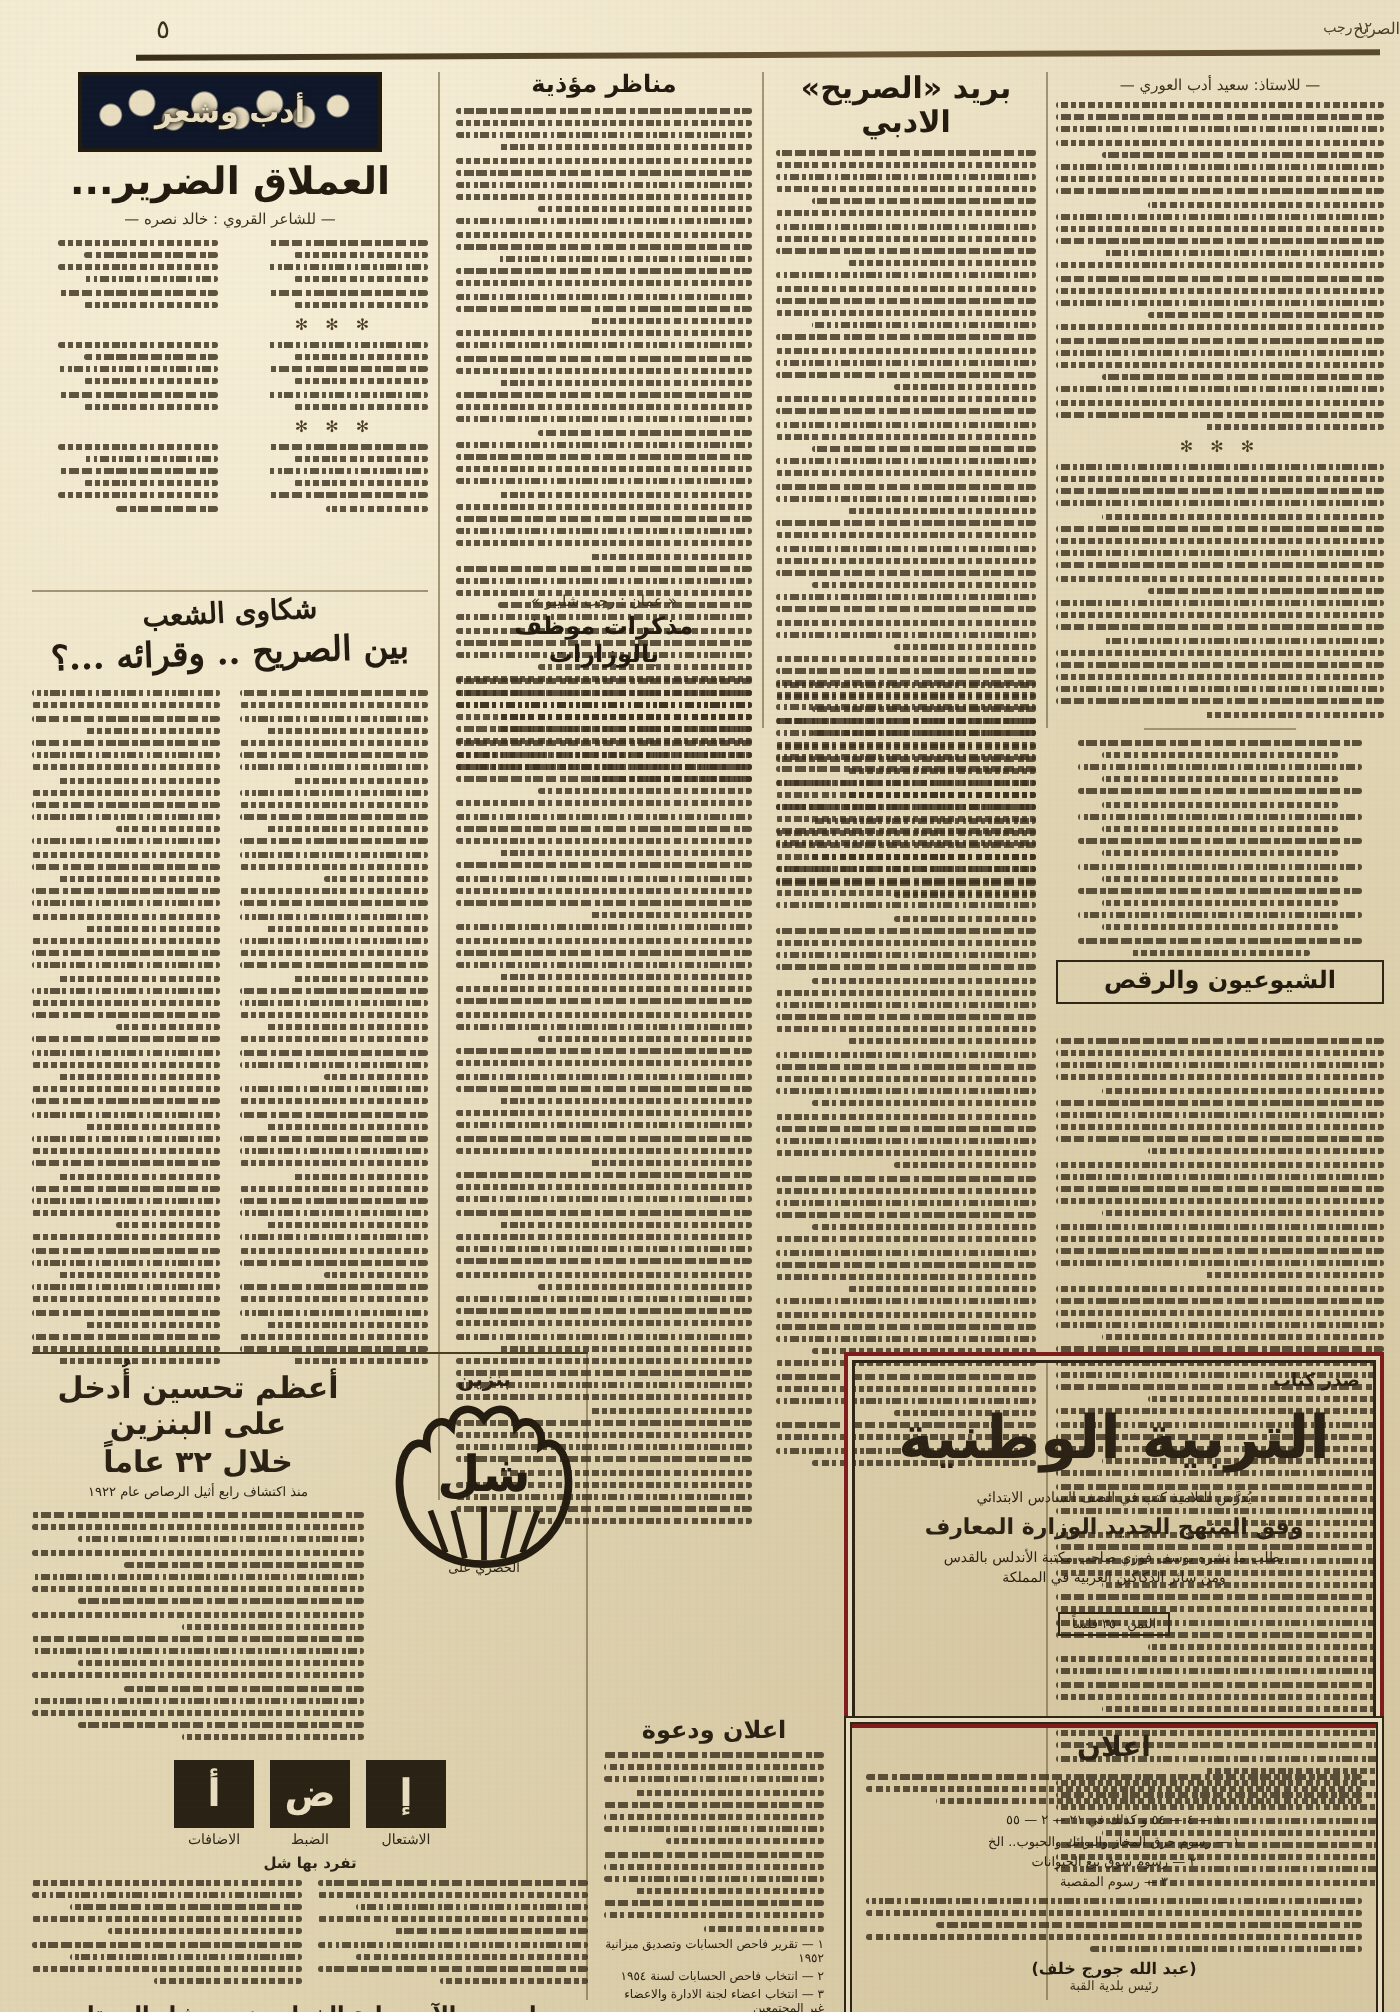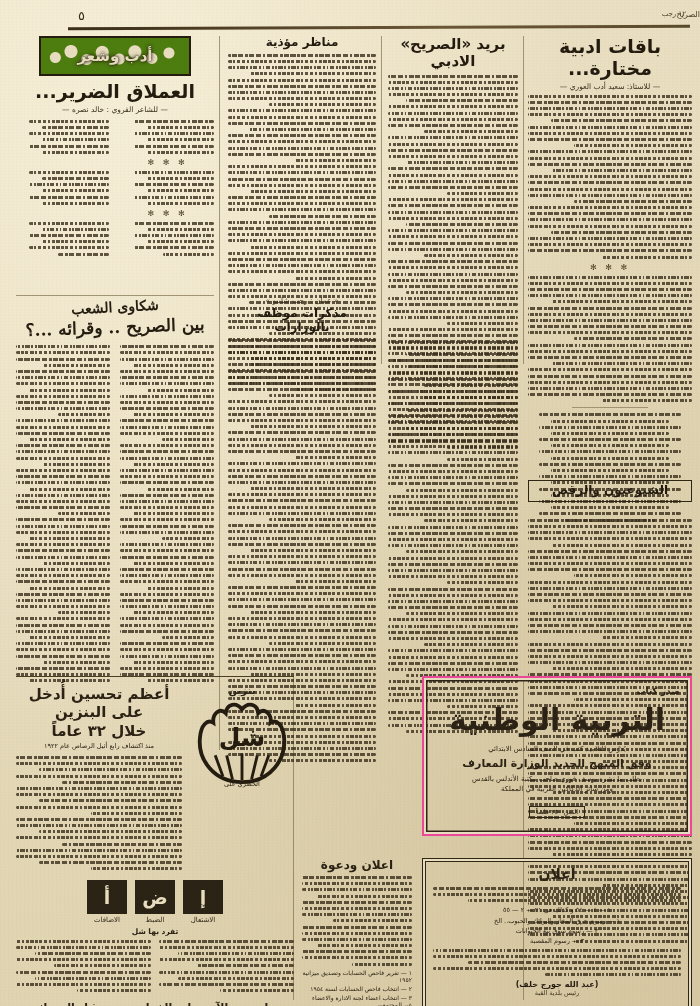--- a/index.html
+++ b/index.html
@@ -73,21 +73,21 @@
   .line.center{margin-right:auto;margin-left:auto;}
   .bullet-line{position:relative;padding-right:8px;}
   .bullet-line:before{
     content:"";position:absolute;right:0;top:-1px;width:4px;height:4px;
     background:#3a2f1c;border-radius:50%;opacity:.8;
   }
   .stars{text-align:center;font-size:8px;letter-spacing:3px;color:#4a3c22;margin:4px 0;}
 
   
   .ornament{
-    margin:0 auto;border:2.5px solid #231b0f;background:#4d7c0f;
+    margin:0 auto;border:2.5px solid #231b0f;background:#0f172a;
     position:relative;overflow:hidden;
   }
   .ornament .glyphs{
     position:absolute;inset:3px;
     background:
       radial-gradient(circle at 8% 55%, #e8ddc0 0 5px, rgba(0,0,0,0) 6px),
       radial-gradient(circle at 19% 35%, #e8ddc0 0 6px, rgba(0,0,0,0) 7px),
       radial-gradient(circle at 30% 62%, #e8ddc0 0 5px, rgba(0,0,0,0) 6px),
       radial-gradient(circle at 41% 38%, #e8ddc0 0 6px, rgba(0,0,0,0) 7px),
       radial-gradient(circle at 53% 60%, #e8ddc0 0 5px, rgba(0,0,0,0) 6px),
@@ -143,21 +143,20 @@
 
   <div class="cols">
 
     <div class="vsep" style="right:168px;top:0;bottom:636px;"></div>
     <div class="vsep" style="right:310px;top:0;bottom:636px;"></div>
     <div class="vsep" style="right:472px;top:0;bottom:250px;"></div>
     <div class="vsep" style="right:168px;top:640px;bottom:0;"></div>
     <div class="vsep" style="right:398px;top:640px;bottom:0;"></div>
 
     <div class="col" style="right:0;width:164px;">
-      <div class="hd hd-xl">باقات ادبية مختارة...</div>
       <div class="byline">— للاستاذ: سعيد أدب العوري —</div>
       <div class="body-text">
         <div class="line"></div>
           <div class="line v2"></div>
           <div class="line v3"></div>
         <div class="line"></div>
           <div class="line v2 short3"></div>
           <div class="line v3"></div>
         <div class="line"></div>
           <div class="line v2"></div>
@@ -745,21 +744,21 @@
           <div class="line"></div>
         <div class="line v3"></div>
           <div class="line short3"></div>
         <div class="line v2"></div>
           <div class="line"></div>
           <div class="line v3"></div>
         <div class="line short"></div>
       </div>
     </div>
 
-    <div class="col" style="right:0;width:270px;top:640px;border:2px solid #ec4899;box-shadow:inset 0 0 0 2px #e8ddc0,inset 0 0 0 3.5px #2e2516;padding:8px 10px;box-sizing:border-box;height:160px;">
+    <div class="col" style="right:0;width:270px;top:640px;border:2px solid #7f1d1d;box-shadow:inset 0 0 0 2px #e8ddc0,inset 0 0 0 3.5px #2e2516;padding:8px 10px;box-sizing:border-box;height:188px;">
       <div style="text-align:right;font-size:9px;font-weight:bold;">صدر كتاب</div>
       <div class="ad-title" style="font-size:30px;margin-top:6px;letter-spacing:-1px;">التربية الوطنية</div>
       <div style="text-align:center;font-size:7px;margin-top:8px;">يُدرَّس للتلاميذ كتب في الصف السادس الابتدائي</div>
       <div style="text-align:center;font-size:11px;font-weight:bold;margin-top:4px;">وفق المنهج الجديد الوزارة المعارف</div>
       <div style="text-align:center;font-size:7px;margin-top:5px;">يطلب ما نشره يوسف فوزي صاحب مكتبة الأندلس بالقدس</div>
       <div style="text-align:center;font-size:7px;margin-top:2px;">ومن سائر الدكاكين العربية في المملكة</div>
       <div style="text-align:center;margin-top:6px;">
         <span class="boxed" style="display:inline-block;font-size:6.5px;padding:1px 6px;">الثمن ٣٥٠ فلساً</span>
       </div>
     </div>

